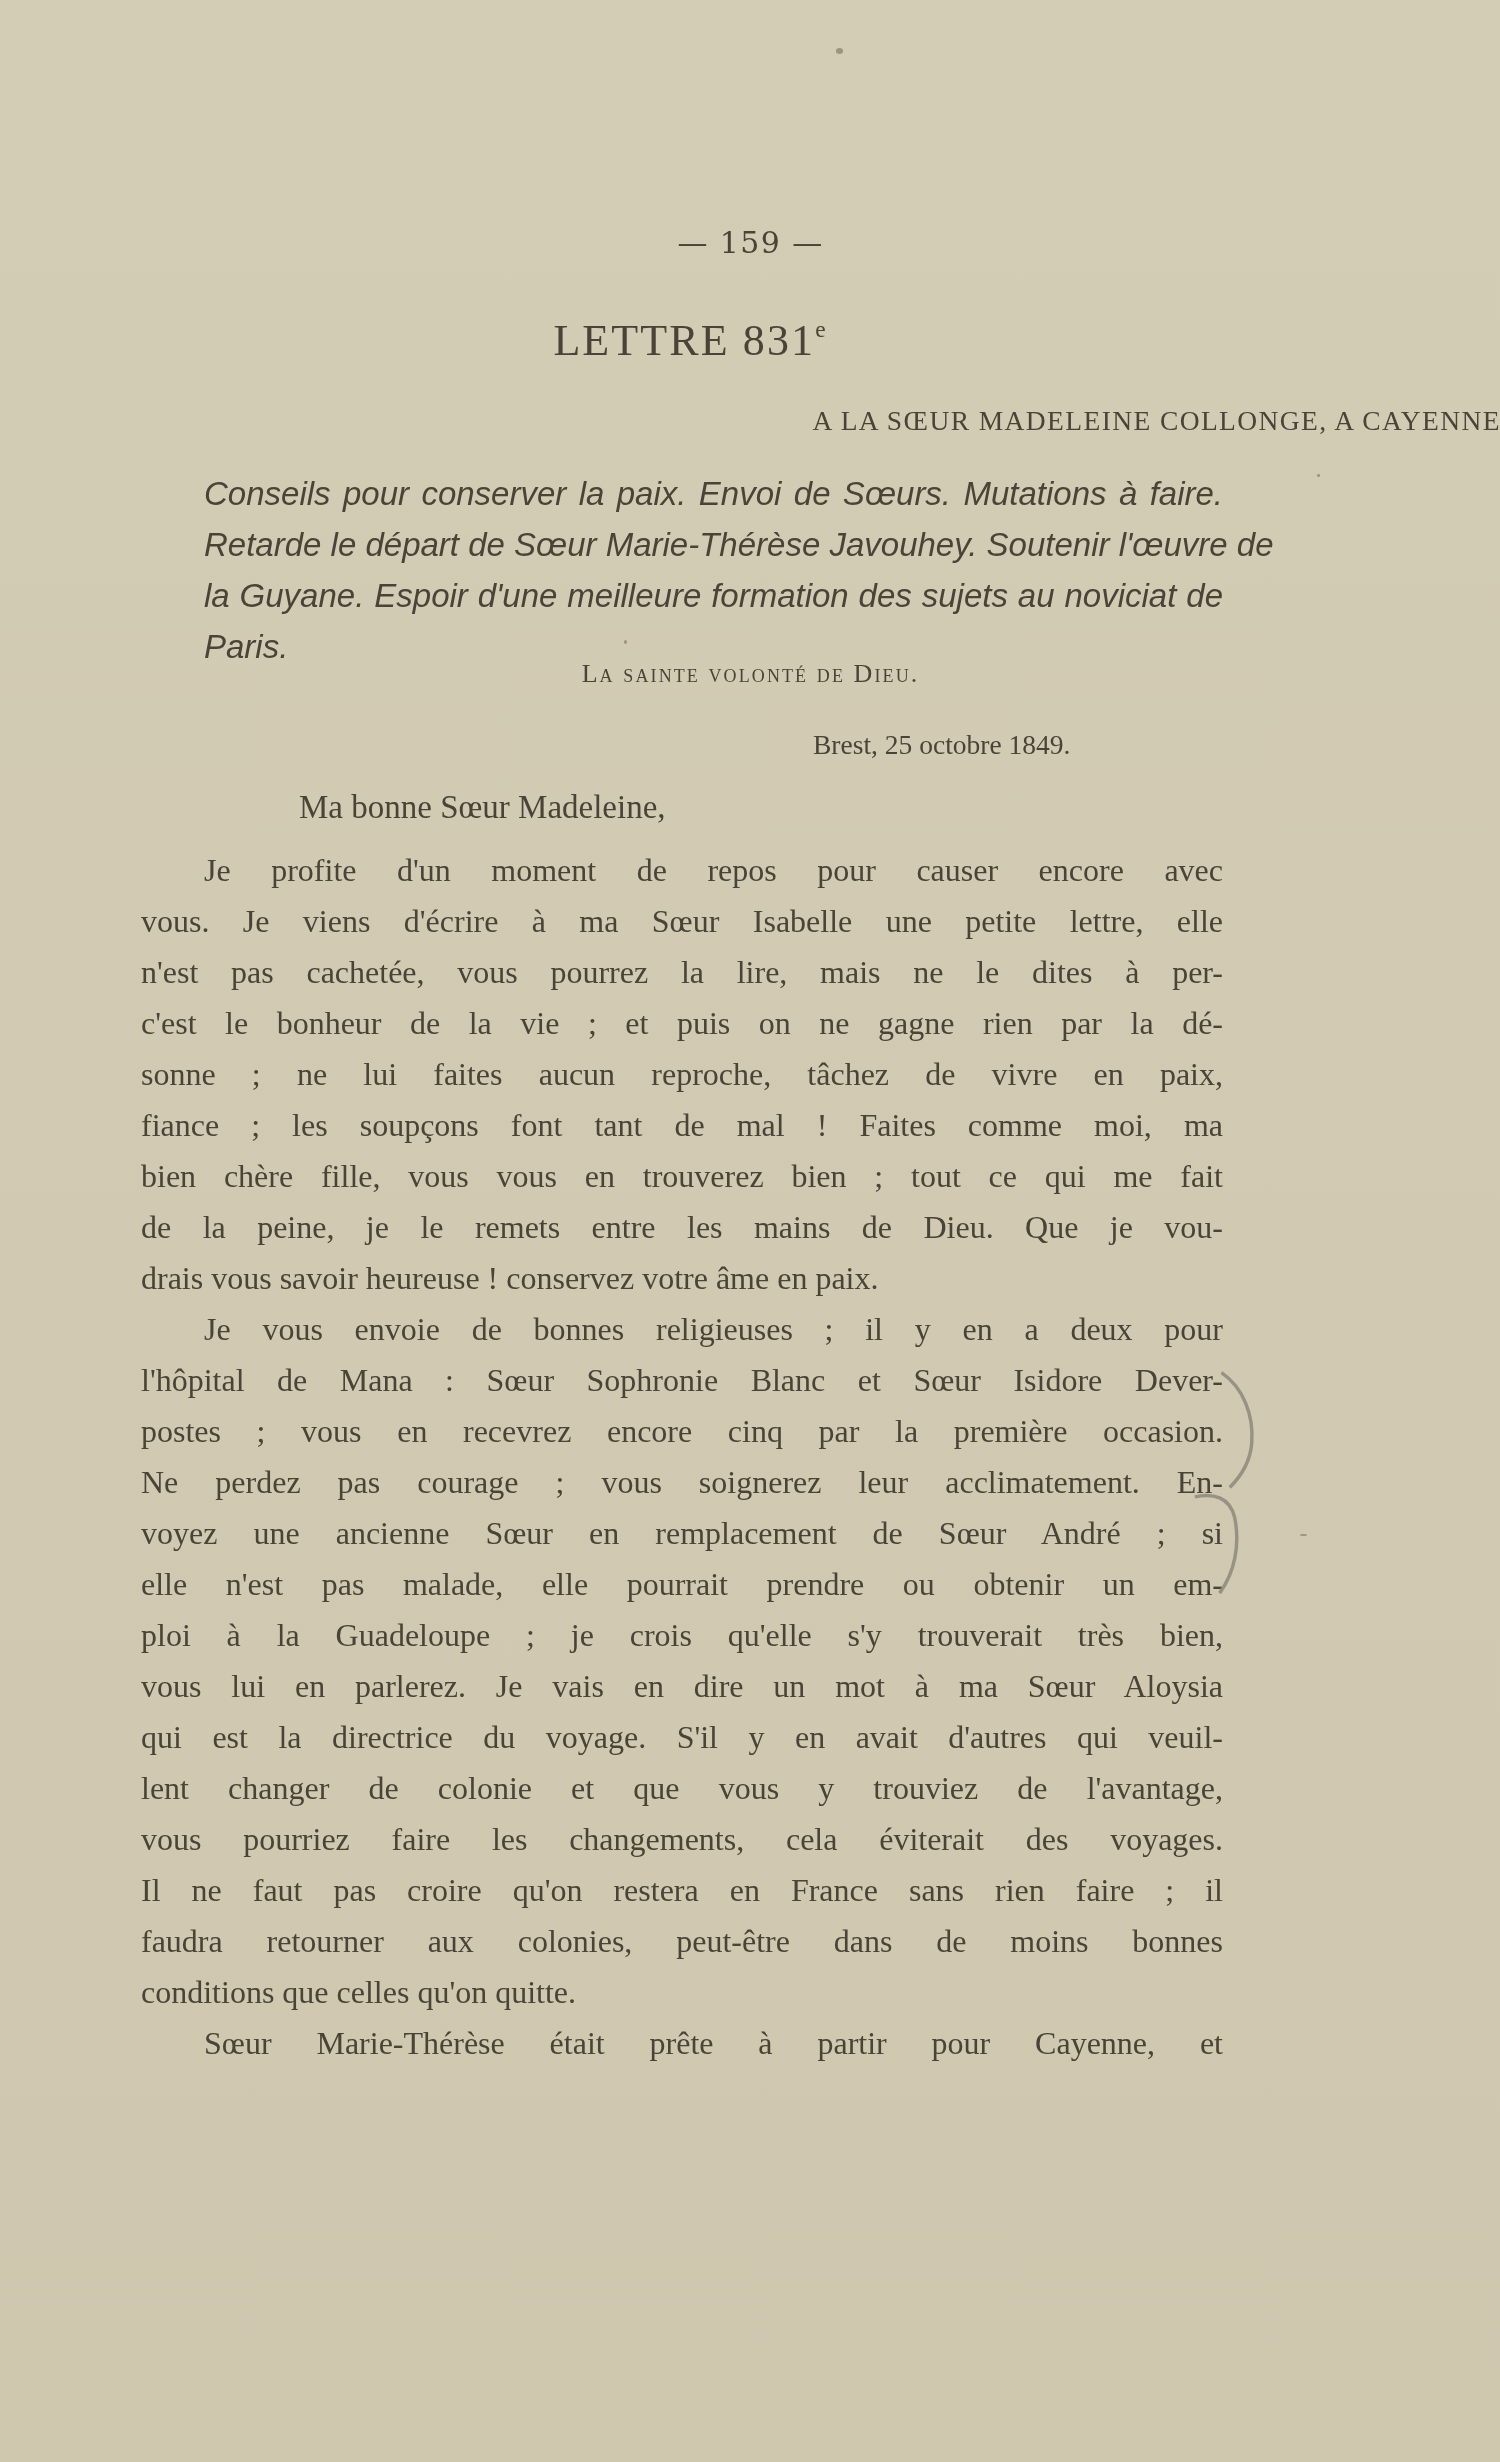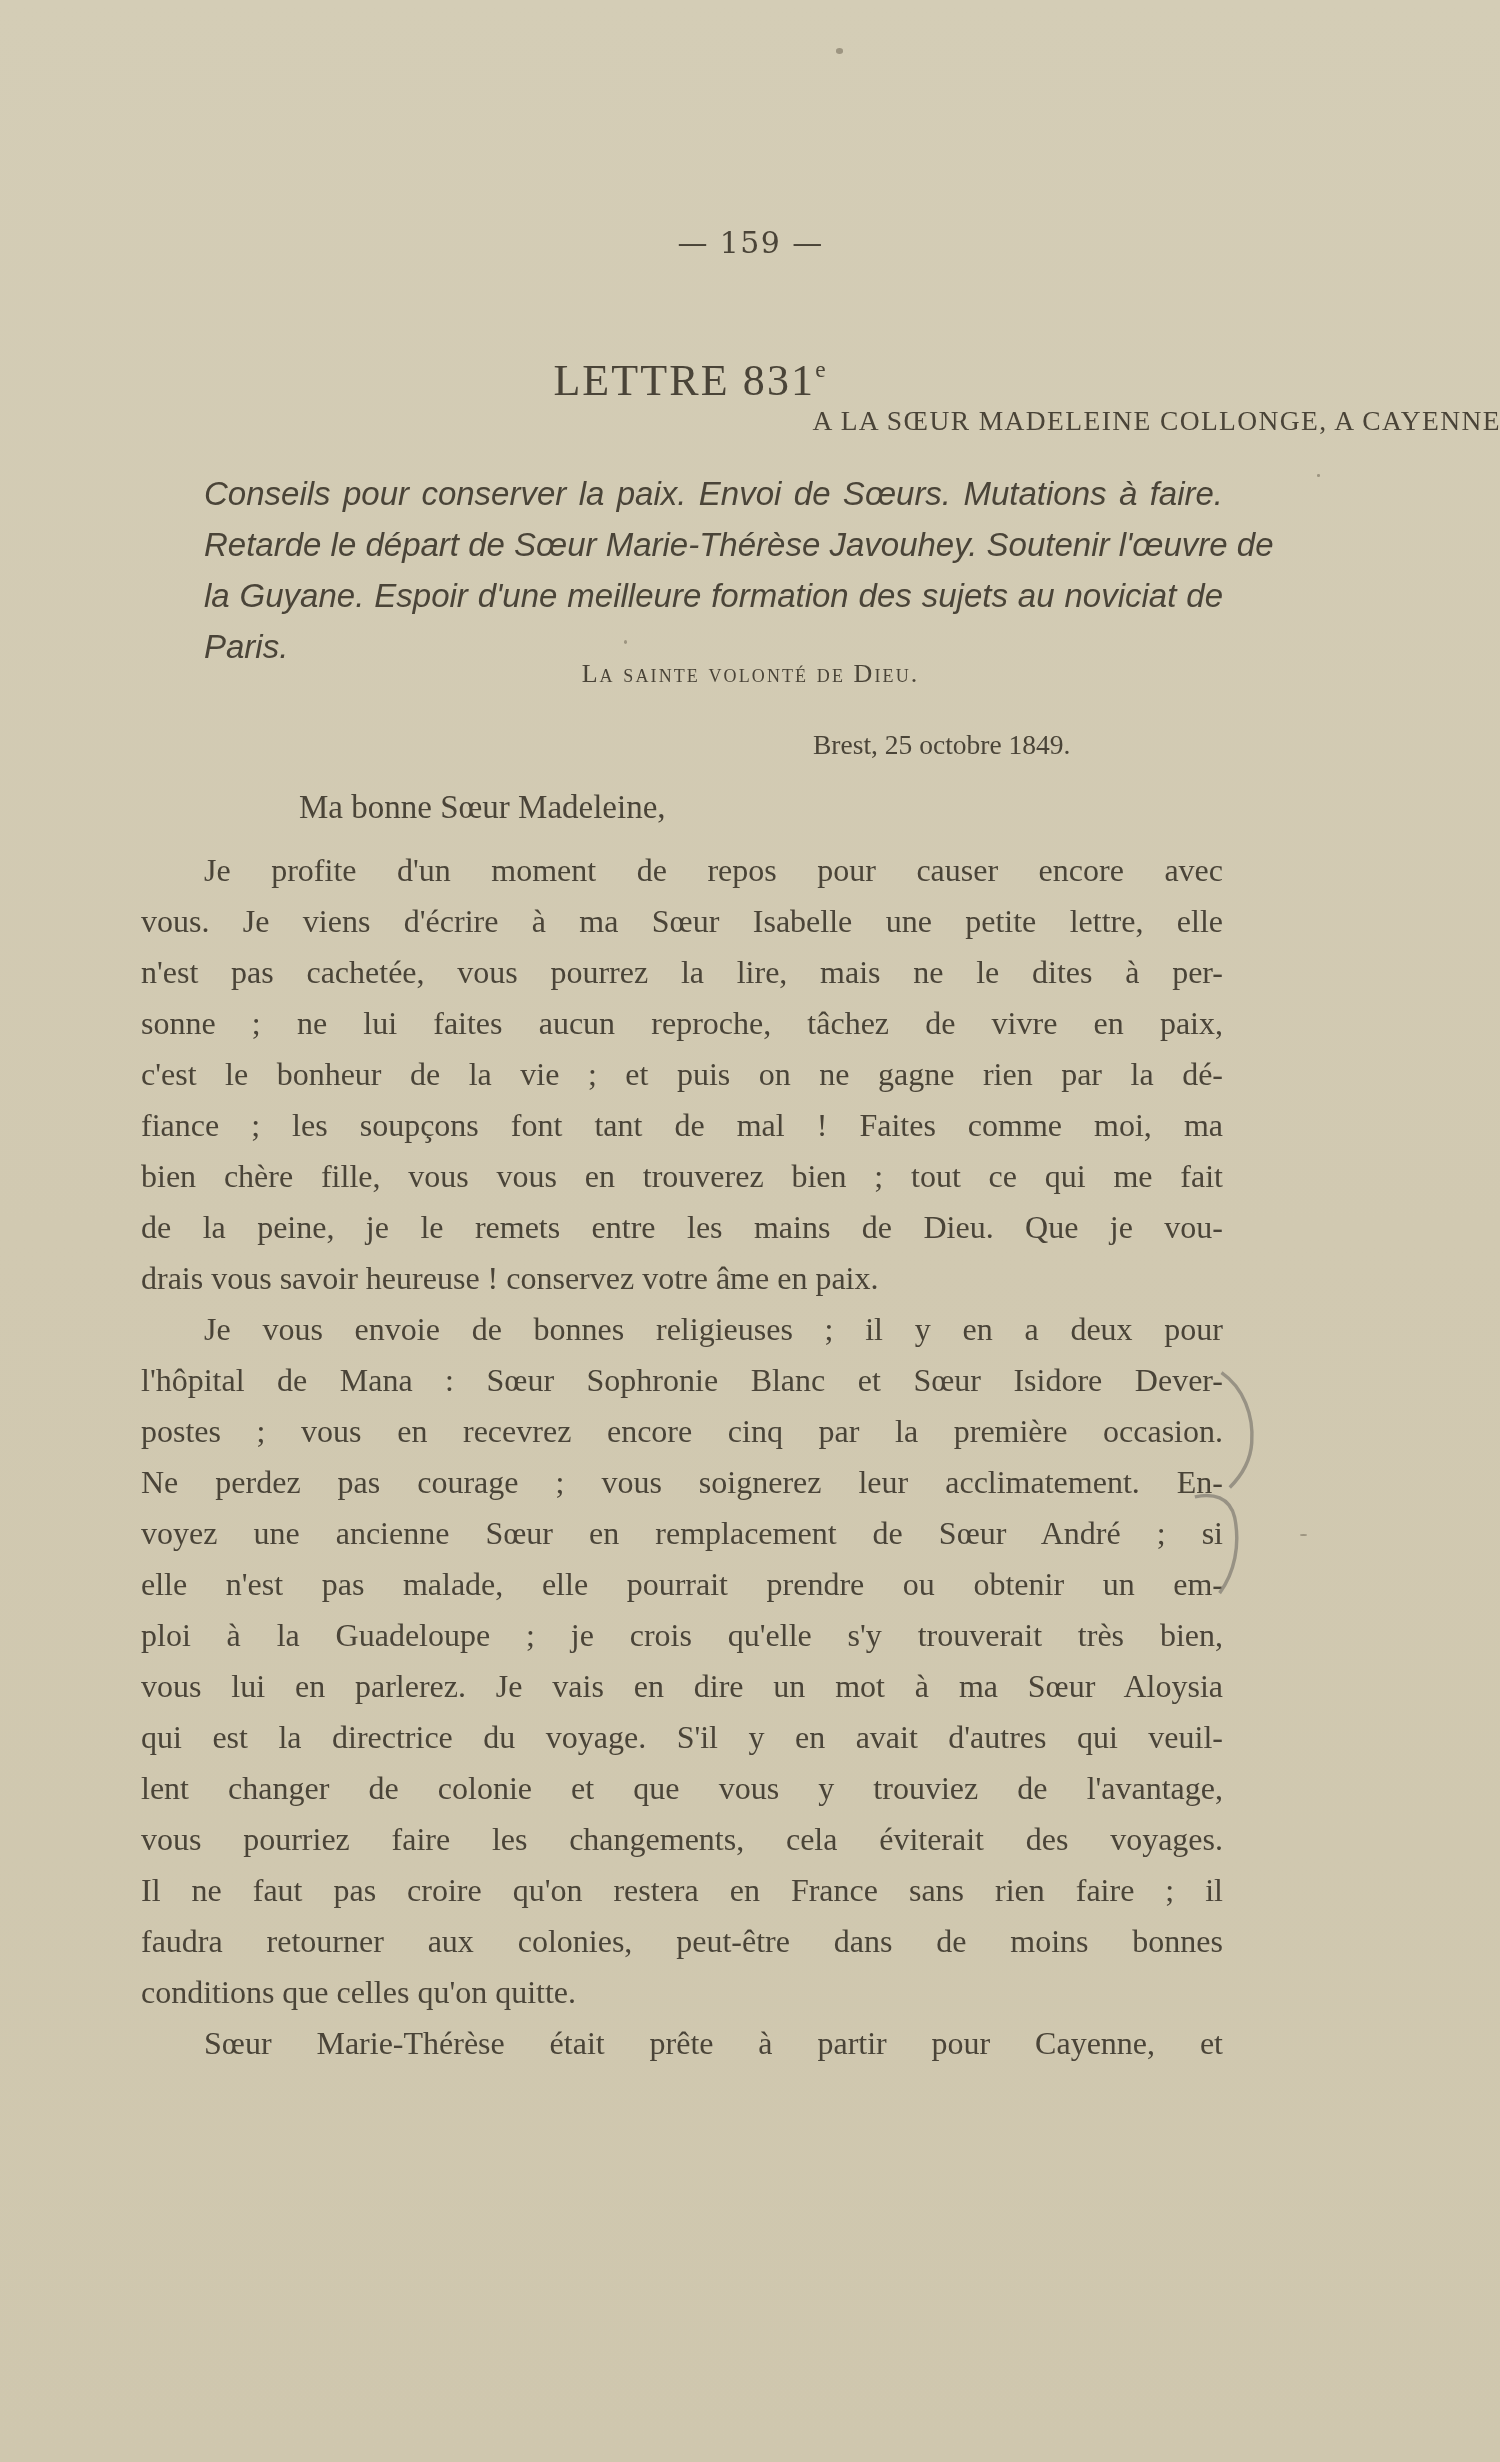--- a/index.html
+++ b/index.html
@@ -30,21 +30,20 @@
       letter-spacing: 1.4px;
     }
     .letter-title {
       position: absolute;
       top: 315px;
       left: 0; width: 1381px;
       text-align: center;
       font-size: 44px;
       letter-spacing: 2.1px;
       font-family: "Liberation Serif", serif;
-      margin-top: 40px;
     }
     .letter-title sup {
       font-size: 23.4px;
       vertical-align: 18px;
     }
     .recipient {
       position: absolute;
       top: 405px;
       left: 0; width: 1501px;
       text-align: right;
@@ -147,22 +146,22 @@
   <div class="invocation">La sainte volonté de Dieu.</div>
 
   <div class="place-date">Brest, 25 octobre 1849.</div>
 
   <div class="salutation">Ma bonne Sœur Madeleine,</div>
 
   <div class="body-text" id="body-text">
     <span class="line indent">Je profite d'un moment de repos pour causer encore avec</span>
     <span class="line">vous. Je viens d'écrire à ma Sœur Isabelle une petite lettre, elle</span>
     <span class="line">n'est pas cachetée, vous pourrez la lire, mais ne le dites à per-</span>
+    <span class="line">c'est le bonheur de la vie ; et puis on ne gagne rien par la dé-</span>
     <span class="line">sonne ; ne lui faites aucun reproche, tâchez de vivre en paix,</span>
-    <span class="line">c'est le bonheur de la vie ; et puis on ne gagne rien par la dé-</span>
     <span class="line">fiance ; les soupçons font tant de mal ! Faites comme moi, ma</span>
     <span class="line">bien chère fille, vous vous en trouverez bien ; tout ce qui me fait</span>
     <span class="line">de la peine, je le remets entre les mains de Dieu. Que je vou-</span>
     <span class="line last">drais vous savoir heureuse ! conservez votre âme en paix.</span>
     <span class="line indent">Je vous envoie de bonnes religieuses ; il y en a deux pour</span>
     <span class="line">l'hôpital de Mana : Sœur Sophronie Blanc et Sœur Isidore Dever-</span>
     <span class="line">postes ; vous en recevrez encore cinq par la première occasion.</span>
     <span class="line">Ne perdez pas courage ; vous soignerez leur acclimatement. En-</span>
     <span class="line">voyez une ancienne Sœur en remplacement de Sœur André ; si</span>
     <span class="line">elle n'est pas malade, elle pourrait prendre ou obtenir un em-</span>

